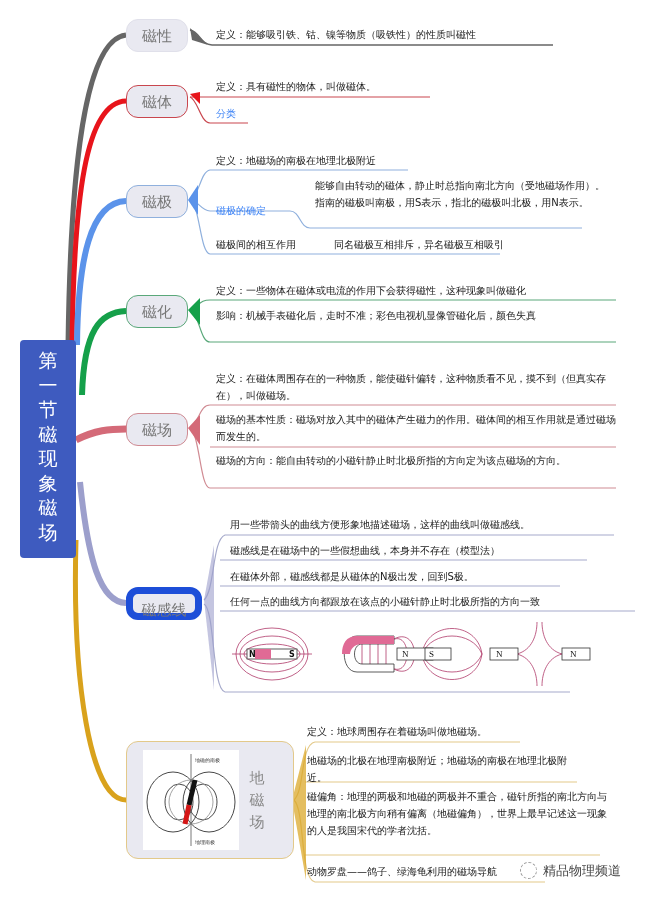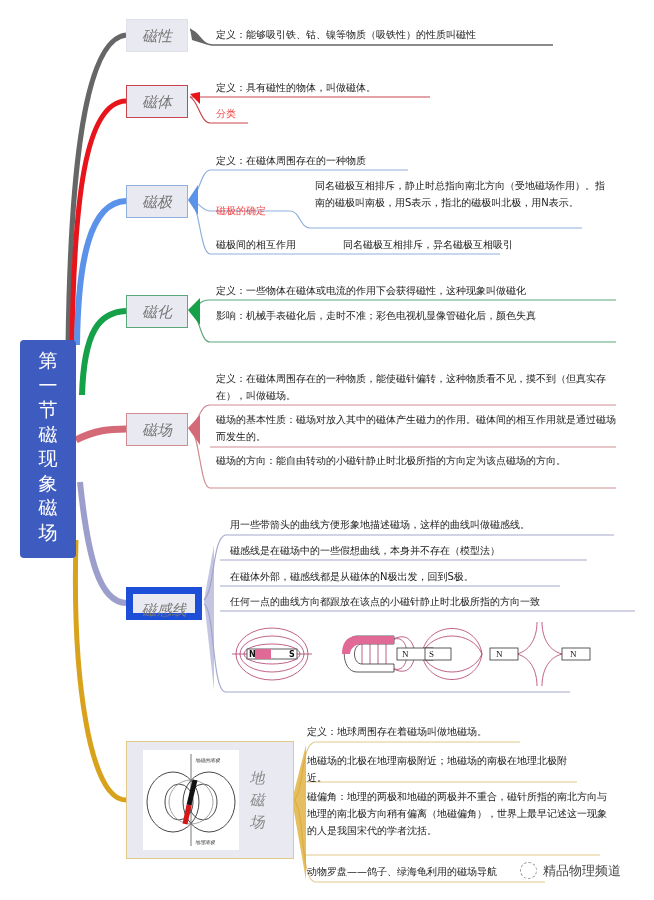--- a/index.html
+++ b/index.html
@@ -9,36 +9,36 @@
   .root {
     position: absolute; left: 20px; top: 340px; width: 56px; height: 218px;
     background: #3e5bbf; border-radius: 4px; color: #fff;
     font-family: "DejaVu Serif", "Liberation Serif", serif; font-size: 19px;
     line-height: 24.5px; text-align: center; padding-top: 8px;
     writing-mode: horizontal-tb;
   }
   .root span { display: block; }
   .topic {
     position: absolute; width: 62px; height: 33px; background: #e9e9f1;
-    border-radius: 0; text-align: center; line-height: 33px; font-size: 15px;
-    color: #777; font-family: "DejaVu Serif", "Liberation Serif", serif; font-style: italic;
+    border-radius: 12px; text-align: center; line-height: 33px; font-size: 15px;
+    color: #777; font-family: "DejaVu Serif", "Liberation Serif", serif;
   }
   .t-cixing { left: 126px; top: 19px; border: 1px solid #e0e0ea; }
   .t-citi { left: 126px; top: 85px; border: 1px solid #c9464e; }
   .t-ciji { left: 126px; top: 185px; border: 1px solid #8fb0dd; }
   .t-cihua { left: 126px; top: 295px; border: 1px solid #5aa87a; }
   .t-cichang { left: 126px; top: 413px; border: 1px solid #d08b93; }
   .t-ciganxian { left: 126px; top: 587px; width: 76px; border: 7px solid #1d4ed8; }
   .t-dicichang {
     left: 126px; top: 741px; width: 168px; height: 118px; border: 1px solid #e3c98a;
     background: #e9e9f1; line-height: normal;
   }
   .txt { position: absolute; font-size: 10px; line-height: 17px; color: #1a1a1a; white-space: nowrap; }
   .txt.wrap { white-space: normal; }
-  .gray { color: #ef4444; }
+  .gray { color: #3b82f6; }
   .earth-box { position: absolute; left: 16px; top: 8px; width: 96px; height: 100px; background: #fff; }
   .earth-label { position: absolute; left: 120px; top: 25px; width: 20px; font-size: 15px; line-height: 22px; color: #888; font-family: "DejaVu Serif", "Liberation Serif", serif; }
   .earth-label span { display: block; }
   .field-diagrams { position: absolute; left: 232px; top: 620px; width: 360px; height: 68px; }
   .watermark { position: absolute; left: 543px; top: 862px; font-size: 13px; color: #444; text-align: center; }
   .wm-icon { position: absolute; left: 520px; top: 862px; width: 17px; height: 17px; border: 1px dashed #999; border-radius: 50%; background: rgba(255,255,255,0.8); }
 </style>
 </head>
 <body>
 
@@ -102,29 +102,29 @@
   <span>现</span>
   <span>象</span>
   <span>磁</span>
   <span>场</span>
 </div>
 
 <div class="topic t-cixing">磁性</div>
 <div class="txt" style="left:216px; top:26px;">定义：能够吸引铁、钴、镍等物质（吸铁性）的性质叫磁性</div>
 
 <div class="topic t-citi">磁体</div>
-<div class="txt" style="left:216px; top:79px;">定义：具有磁性的物体，叫做磁体。</div>
+<div class="txt" style="left:216px; top:79px;font-family:Liberation Mono, monospace;">定义：具有磁性的物体，叫做磁体。</div>
 <div class="txt gray" style="left:216px; top:105px;">分类</div>
 
 <div class="topic t-ciji">磁极</div>
-<div class="txt" style="left:216px; top:152px;">定义：在磁体周围存在的一种物质</div>
+<div class="txt" style="left:216px; top:152px;">定义：地磁场的南极在地理北极附近</div>
 <div class="txt gray" style="left:216px; top:202px;">磁极的确定</div>
-<div class="txt wrap" style="left:315px; top:177px; width:290px;">同名磁极互相排斥，静止时总指向南北方向（受地磁场作用）。指南的磁极叫南极，用S表示，指北的磁极叫北极，用N表示。</div>
+<div class="txt wrap" style="left:315px; top:177px; width:290px;">能够自由转动的磁体，静止时总指向南北方向（受地磁场作用）。指南的磁极叫南极，用S表示，指北的磁极叫北极，用N表示。</div>
 <div class="txt" style="left:216px; top:236px;">磁极间的相互作用</div>
-<div class="txt" style="left:343px; top:236px;">同名磁极互相排斥，异名磁极互相吸引</div>
+<div class="txt" style="left:334px; top:236px;">同名磁极互相排斥，异名磁极互相吸引</div>
 
 <div class="topic t-cihua">磁化</div>
 <div class="txt" style="left:216px; top:282px;">定义：一些物体在磁体或电流的作用下会获得磁性，这种现象叫做磁化</div>
 <div class="txt wrap" style="left:216px; top:307px; width:400px;">影响：机械手表磁化后，走时不准；彩色电视机显像管磁化后，颜色失真</div>
 
 <div class="topic t-cichang">磁场</div>
 <div class="txt wrap" style="left:216px; top:370px; width:400px;">定义：在磁体周围存在的一种物质，能使磁针偏转，这种物质看不见，摸不到（但真实存在），叫做磁场。</div>
 <div class="txt wrap" style="left:216px; top:411px; width:400px;">磁场的基本性质：磁场对放入其中的磁体产生磁力的作用。磁体间的相互作用就是通过磁场而发生的。</div>
 <div class="txt wrap" style="left:216px; top:452px; width:400px;">磁场的方向：能自由转动的小磁针静止时北极所指的方向定为该点磁场的方向。</div>
 

